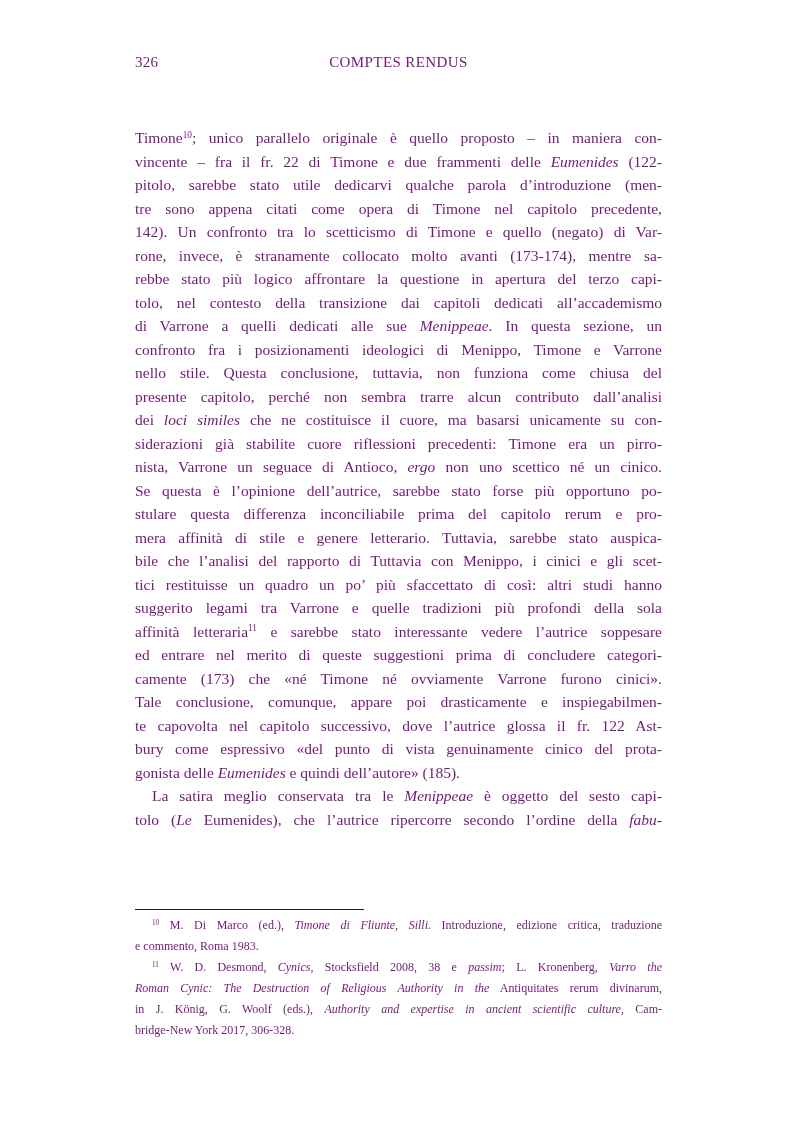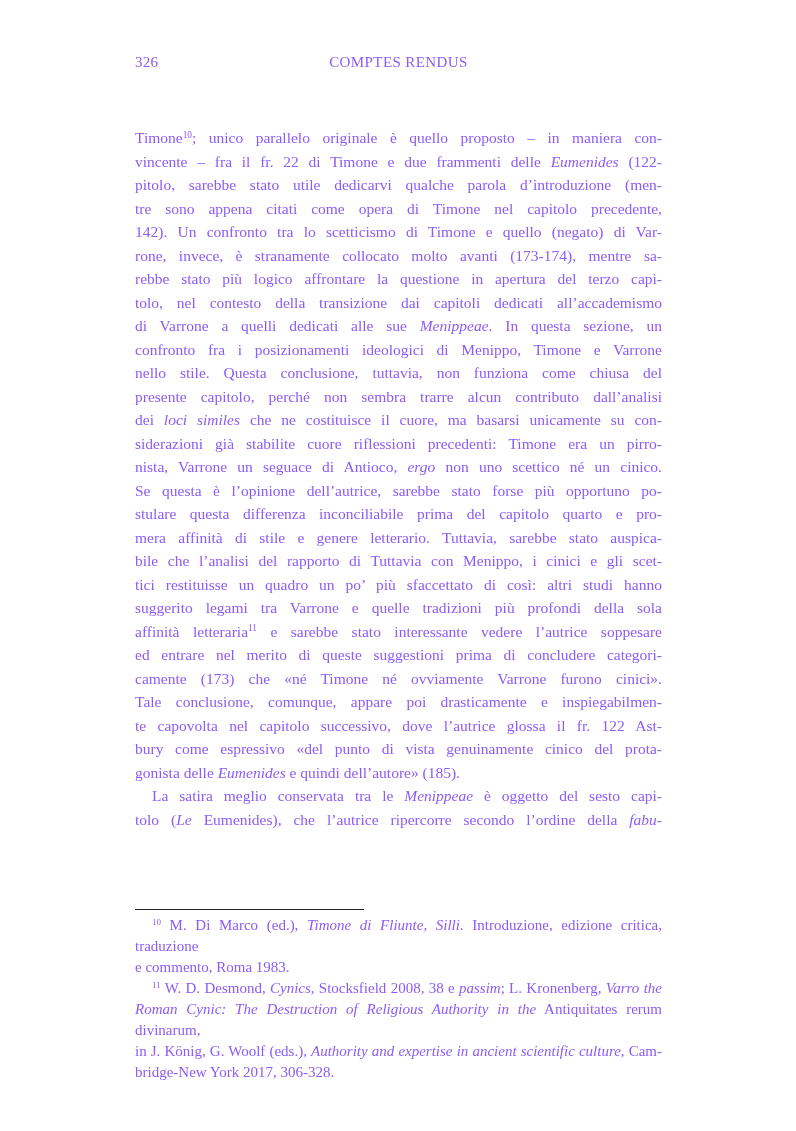--- a/index.html
+++ b/index.html
@@ -2,21 +2,21 @@
 <html><head>
 <meta charset="utf-8">
 <style>
   html, body { margin: 0; padding: 0; background: #ffffff; }
   .page {
     position: relative;
     width: 796px;
     height: 1131px;
     background: #ffffff;
     font-family: "Liberation Serif", serif;
-    color: #8b5cf6;
+    color: #701a75;
     overflow: hidden;
   }
   .running-header {
     position: absolute;
     top: 54px;
     left: 135px;
     width: 527px;
     height: 20px;
     font-size: 15px;
     text-align: center;
@@ -59,21 +59,21 @@
     left: 135px;
     width: 229px;
     height: 0;
     border-top: 1.2px solid #222222;
   }
   .footnotes {
     position: absolute;
     top: 915px;
     left: 135px;
     width: 527px;
-    font-size: 15px;
+    font-size: 12px;
     line-height: 21px;
   }
 </style>
 </head>
 <body>
 
 <div class="page">
   <div class="running-header">
     <span class="page-number">326</span>
     <span class="running-head">COMPTES RENDUS</span>
@@ -89,21 +89,21 @@
       <div class="tline">rebbe stato più logico affrontare la questione in apertura del terzo capi-</div>
       <div class="tline">tolo, nel contesto della transizione dai capitoli dedicati all’accademismo</div>
       <div class="tline">di Varrone a quelli dedicati alle sue <i>Menippeae</i>. In questa sezione, un</div>
       <div class="tline">confronto fra i posizionamenti ideologici di Menippo, Timone e Varrone</div>
       <div class="tline">nello stile. Questa conclusione, tuttavia, non funziona come chiusa del</div>
       <div class="tline">presente capitolo, perché non sembra trarre alcun contributo dall’analisi</div>
       <div class="tline">dei <i>loci similes</i> che ne costituisce il cuore, ma basarsi unicamente su con-</div>
       <div class="tline">siderazioni già stabilite cuore riflessioni precedenti: Timone era un pirro-</div>
       <div class="tline">nista, Varrone un seguace di Antioco, <i>ergo</i> non uno scettico né un cinico.</div>
       <div class="tline">Se questa è l’opinione dell’autrice, sarebbe stato forse più opportuno po-</div>
-      <div class="tline">stulare questa differenza inconciliabile prima del capitolo quarto e pro-</div>
+      <div class="tline">stulare questa differenza inconciliabile prima del capitolo rerum e pro-</div>
       <div class="tline">mera affinità di stile e genere letterario. Tuttavia, sarebbe stato auspica-</div>
       <div class="tline">bile che l’analisi del rapporto di Tuttavia con Menippo, i cinici e gli scet-</div>
       <div class="tline">tici restituisse un quadro un po’ più sfaccettato di così: altri studi hanno</div>
       <div class="tline">suggerito legami tra Varrone e quelle tradizioni più profondi della sola</div>
       <div class="tline">affinità letteraria<sup>11</sup> e sarebbe stato interessante vedere l’autrice soppesare</div>
       <div class="tline">ed entrare nel merito di queste suggestioni prima di concludere categori-</div>
       <div class="tline">camente (173) che «né Timone né ovviamente Varrone furono cinici».</div>
       <div class="tline">Tale conclusione, comunque, appare poi drasticamente e inspiegabilmen-</div>
       <div class="tline">te capovolta nel capitolo successivo, dove l’autrice glossa il fr. 122 Ast-</div>
       <div class="tline">bury come espressivo «del punto di vista genuinamente cinico del prota-</div>

